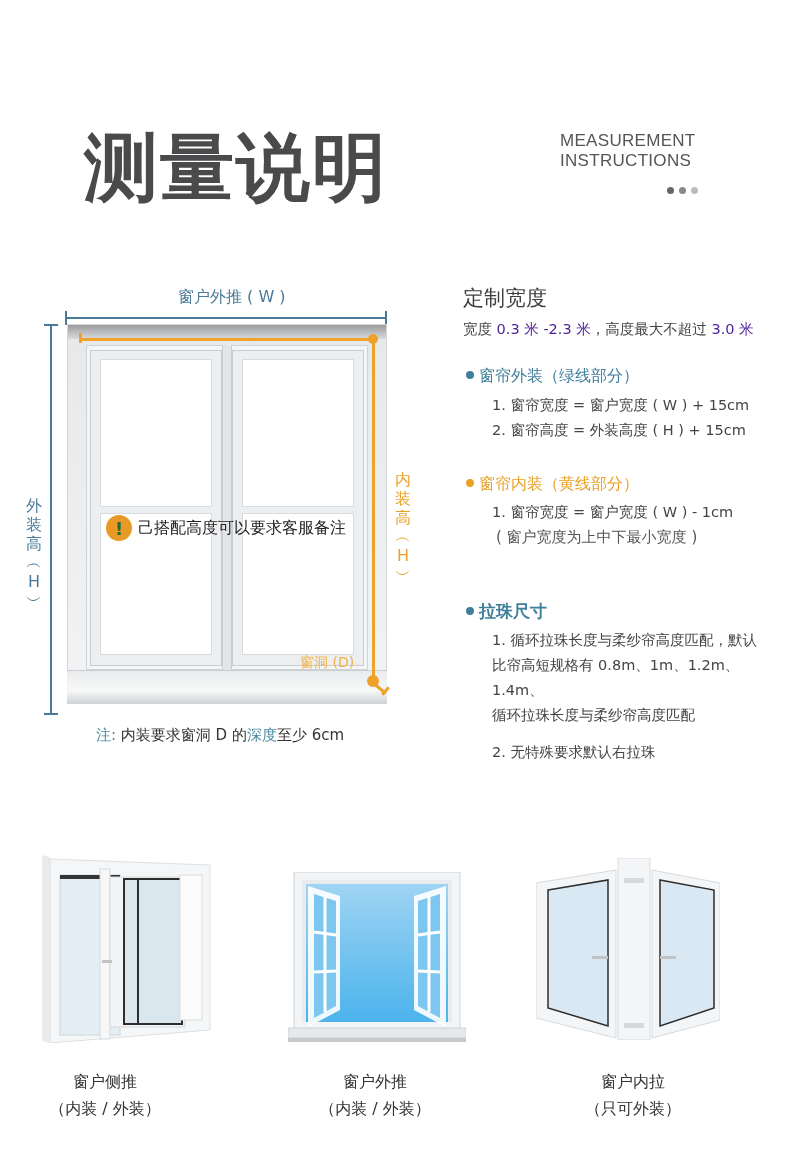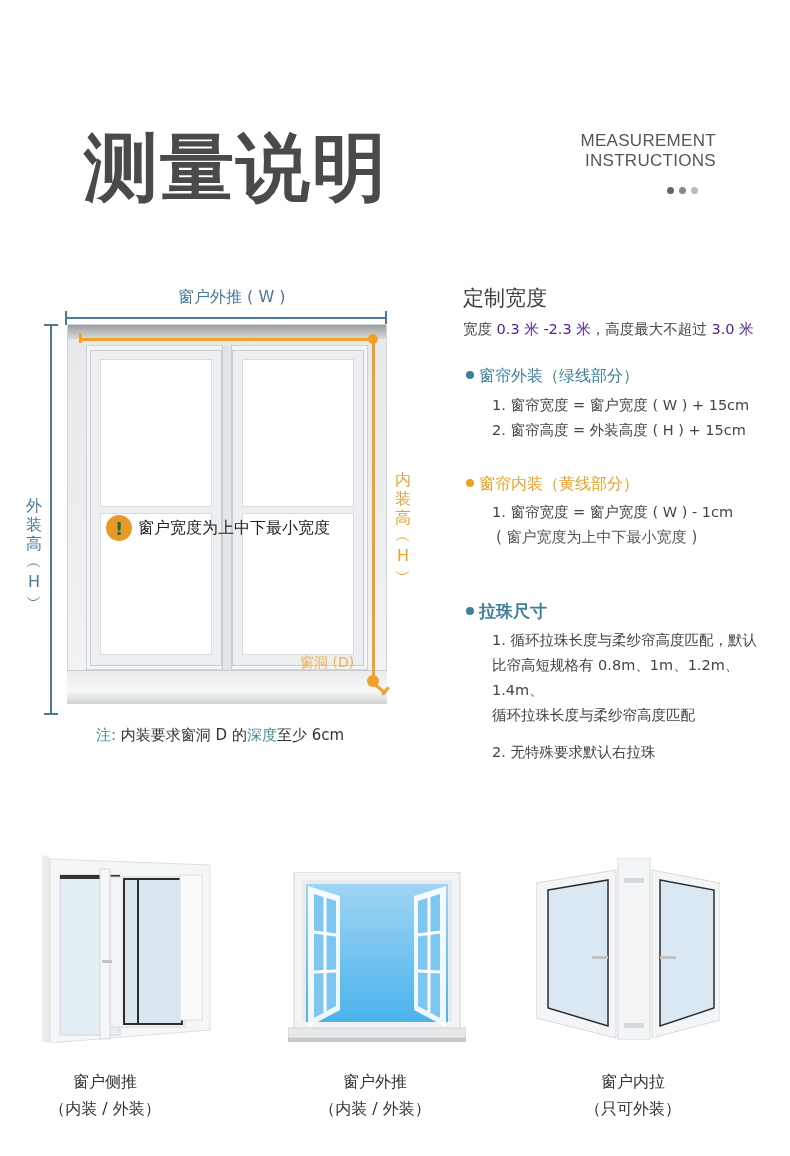--- a/index.html
+++ b/index.html
@@ -3,21 +3,21 @@
 <meta charset="utf-8">
 <style>
   * { margin: 0; padding: 0; box-sizing: border-box; }
   html, body { width: 790px; height: 1156px; background: #ffffff; overflow: hidden; }
   body { font-family: "DejaVu Sans", "Liberation Sans", sans-serif; color: #3a3a3a; position: relative; }
 
   .abs { position: absolute; }
 
   
   .main-title { left: 84px; top: 122px; font-size: 74px; font-weight: bold; color: #4a4a4c; letter-spacing: 2px; line-height: 90px; }
-  .en-title { left: 560px; top: 131px; width: 156px; text-align: right; font-family: "Liberation Sans", sans-serif; font-size: 17px; color: #555; line-height: 20px; letter-spacing: 0.3px; }
+  .en-title { left: 560px; top: 131px; width: 156px; text-align: left; font-family: "Liberation Sans", sans-serif; font-size: 17px; color: #555; line-height: 20px; letter-spacing: 0.3px; }
   .dots { left: 667px; top: 187px; display: flex; gap: 5px; }
   .dot { width: 7px; height: 7px; border-radius: 50%; }
 
   .w-label { left: 178px; top: 287px; font-size: 16px; color: #4a7a97; }
   .w-line { left: 66px; top: 317px; width: 320px; height: 2px; background: #4a7a97; }
   .w-cap-l { left: 65px; top: 311px; width: 2px; height: 14px; background: #4a7a97; }
   .w-cap-r { left: 385px; top: 311px; width: 2px; height: 14px; background: #4a7a97; }
 
   .h-line { left: 50px; top: 325px; width: 2px; height: 390px; background: #4a7a97; }
   .h-cap-t { left: 44px; top: 324px; width: 14px; height: 2px; background: #4a7a97; }
@@ -127,21 +127,21 @@
     <div>装</div>
     <div>高</div>
     <div>︵</div>
     <div>H</div>
     <div>︶</div>
   </div>
   <div class="abs d-label">窗洞 (D)</div>
 
   <div class="abs warn">
     <span class="warn-icon">!</span>
-    <span class="warn-text">窗户宽度为上中下最小宽度</span>
+    <span class="warn-text">己搭配高度可以要求客服备注</span>
   </div>
 
   <div class="abs note">
     <span class="hl">注:</span><span> 内装要求窗洞 D 的</span><span class="hl">深度</span><span>至少 6cm</span>
   </div>
 </div>
 
 <div class="abs sec-title">定制宽度</div>
 <div class="abs sec-sub">
   <span>宽度 </span><span class="hl">0.3 米 -2.3 米</span><span>，高度最大不超过 </span><span class="hl">3.0 米</span>

